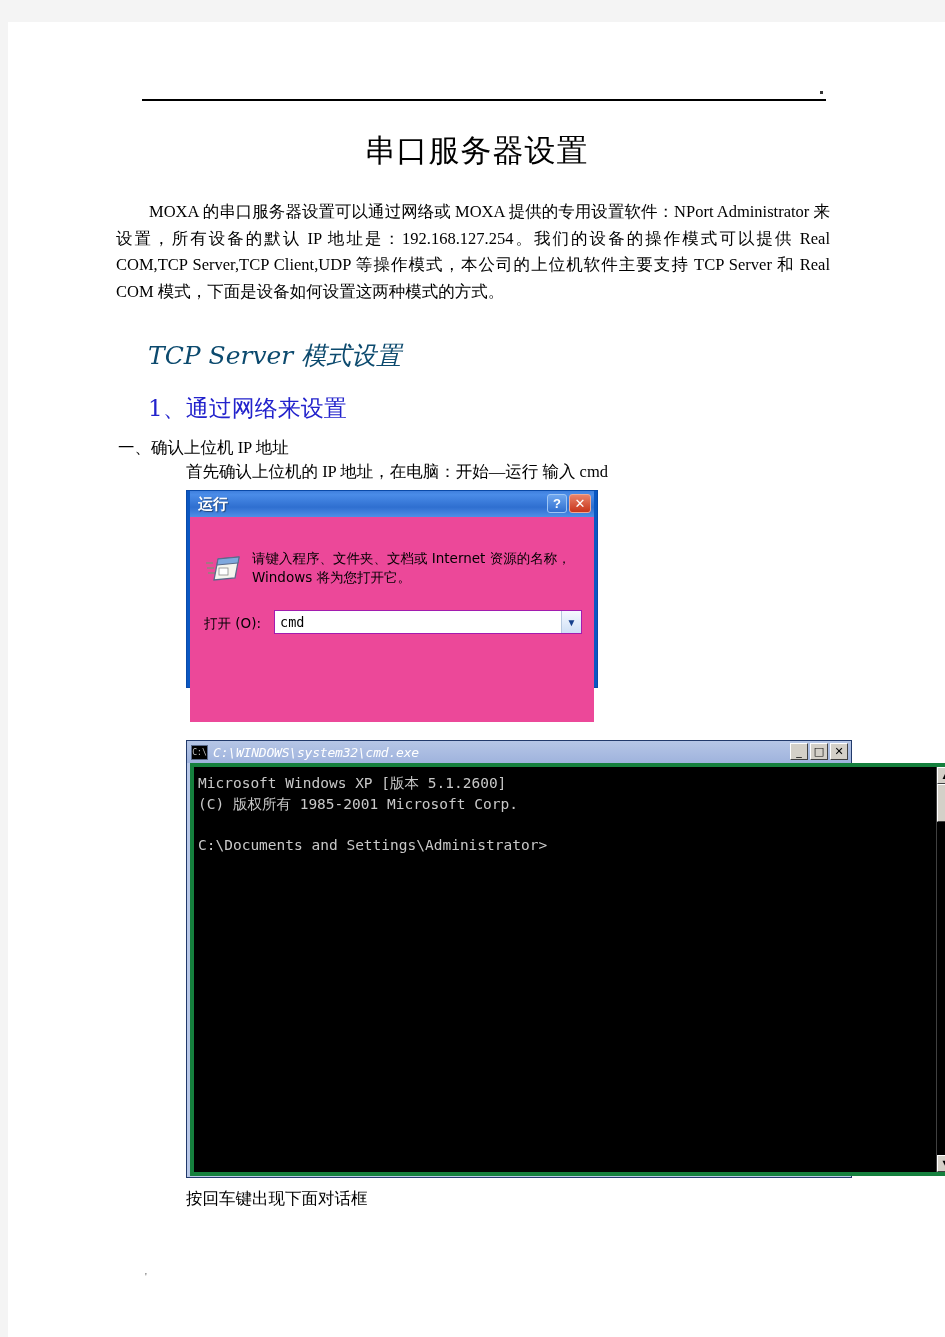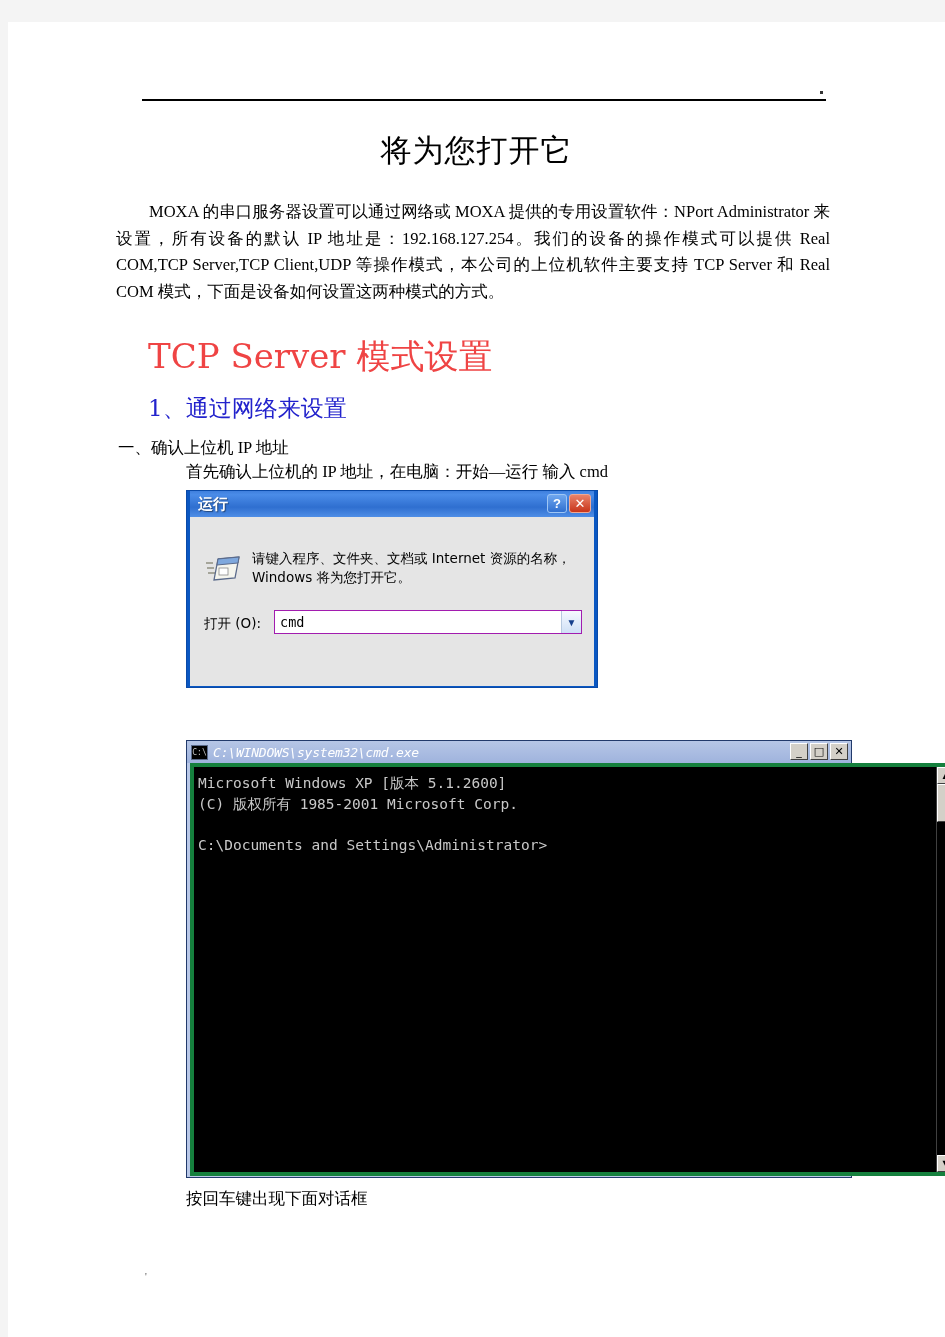--- a/index.html
+++ b/index.html
@@ -69,24 +69,25 @@
     font-size: 16.5px;
     line-height: 26.5px;
     text-align: justify;
     text-indent: 2em;
   }
 
   
   .h1-blue {
     position: absolute;
     left: 140px; top: 318px;
-    font-size: 34px;
+    font-size: 25px;
     line-height: 32px;
-    color: #ef4444;
+    color: #0c4a6e;
     font-family: "DejaVu Serif", "Liberation Serif", serif;
+    font-style: italic;
   }
   .h2-blue {
     position: absolute;
     left: 140px; top: 371px;
     font-size: 23px;
     line-height: 30px;
     color: #2222cc;
     font-family: "DejaVu Serif", "Liberation Serif", serif;
   }
 
@@ -154,22 +155,22 @@
   }
   .tb-close {
     width: 22px; height: 19px;
     background: linear-gradient(to bottom, #e9836a, #c8341a);
     border: 1px solid #f0a892; border-radius: 3px;
     color: #ffffff; font-size: 13px; font-weight: bold;
     display: flex; align-items: center; justify-content: center;
     line-height: 1;
   }
   .run-body {
-    height: 169px;
-    background: #e5e5e5;
+    height: 205px;
+    background: #ec4899;
     position: relative;
   }
   .run-icon {
     position: absolute; left: 16px; top: 36px;
     width: 34px; height: 30px;
   }
   .run-desc {
     position: absolute; left: 62px; top: 32px;
     width: 330px;
     font-size: 13.5px;
@@ -328,21 +329,21 @@
 <body>
 
 <div class="page-edge-top"></div>
 <div class="page-edge-left"></div>
 
 <div class="page">
 
   <div class="header-rule"></div>
   <div class="header-mark"></div>
 
-  <div class="doc-title">将为您打开它</div>
+  <div class="doc-title">串口服务器设置</div>
 
   <div class="intro">MOXA 的串口服务器设置可以通过网络或 MOXA 提供的专用设置软件：NPort Administrator 来设置，所有设备的默认 IP 地址是：192.168.127.254。我们的设备的操作模式可以提供 Real COM,TCP Server,TCP Client,UDP 等操作模式，本公司的上位机软件主要支持 TCP Server 和 Real COM 模式，下面是设备如何设置这两种模式的方式。</div>
 
   <div class="h1-blue">TCP Server  模式设置</div>
   <div class="h2-blue">1、通过网络来设置</div>
 
   <div class="line-step">一、确认上位机 IP 地址</div>
   <div class="line-sub">首先确认上位机的 IP 地址，在电脑：开始—运行 输入 cmd</div>
 
   <div class="run-dialog">

